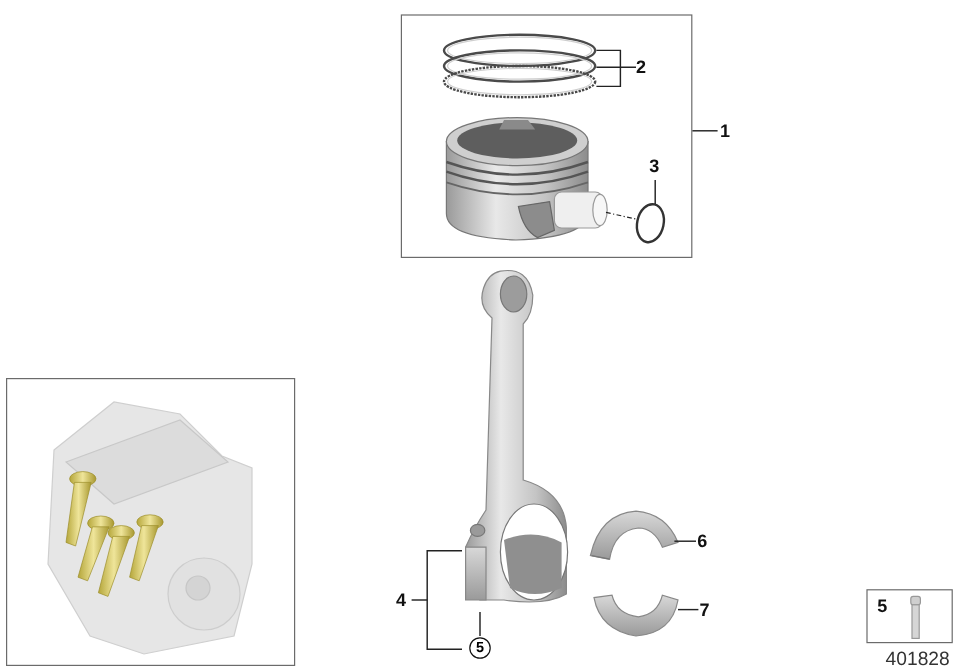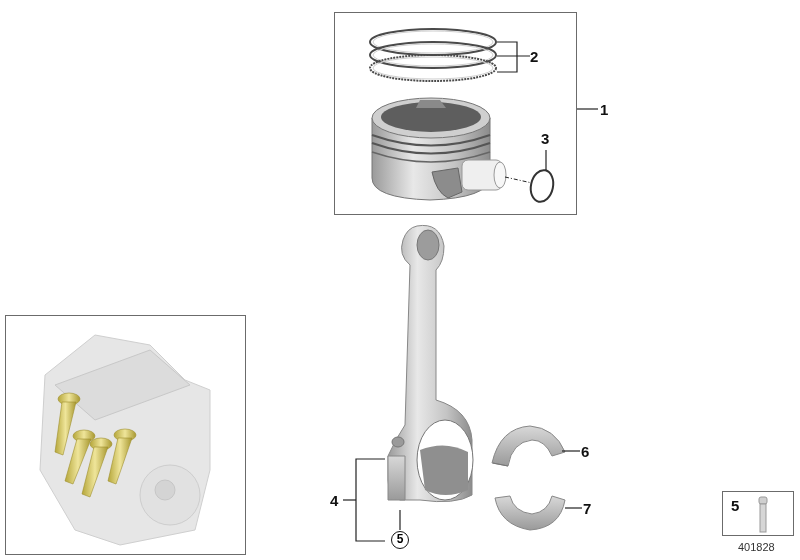--- a/index.html
+++ b/index.html
@@ -1,20 +1,20 @@
 <!DOCTYPE html>
 <html><head>
 <meta charset="utf-8">
 <style>
   html, body { margin: 0; padding: 0; background: #ffffff; }
   body { width: 800px; height: 560px; position: relative; overflow: hidden; font-family: "Liberation Sans", sans-serif; }
   .frame { position: absolute; border: 1px solid #6b6b6b; background: #fff; box-sizing: border-box; }
   .label { position: absolute; font-weight: bold; font-size: 15px; color: #111; line-height: 1; }
   .circled { position: absolute; width: 18px; height: 18px; border: 1.5px solid #111; border-radius: 50%; box-sizing: border-box; font-weight: bold; font-size: 12px; text-align: center; line-height: 15px; background:#fff; }
-  .partno { position: absolute; font-size: 11px; color: #333; }
+  .partno { position: absolute; font-size: 16px; color: #333; }
   svg { position: absolute; left: 0; top: 0; }
 </style>
 </head>
 <body>
 
 <div class="frame" style="left:334px; top:12px; width:243px; height:203px;"></div>
 
 <div class="frame" style="left:5px; top:315px; width:241px; height:240px;"></div>
 
 <div class="frame" style="left:722px; top:491px; width:72px; height:45px;"></div>

